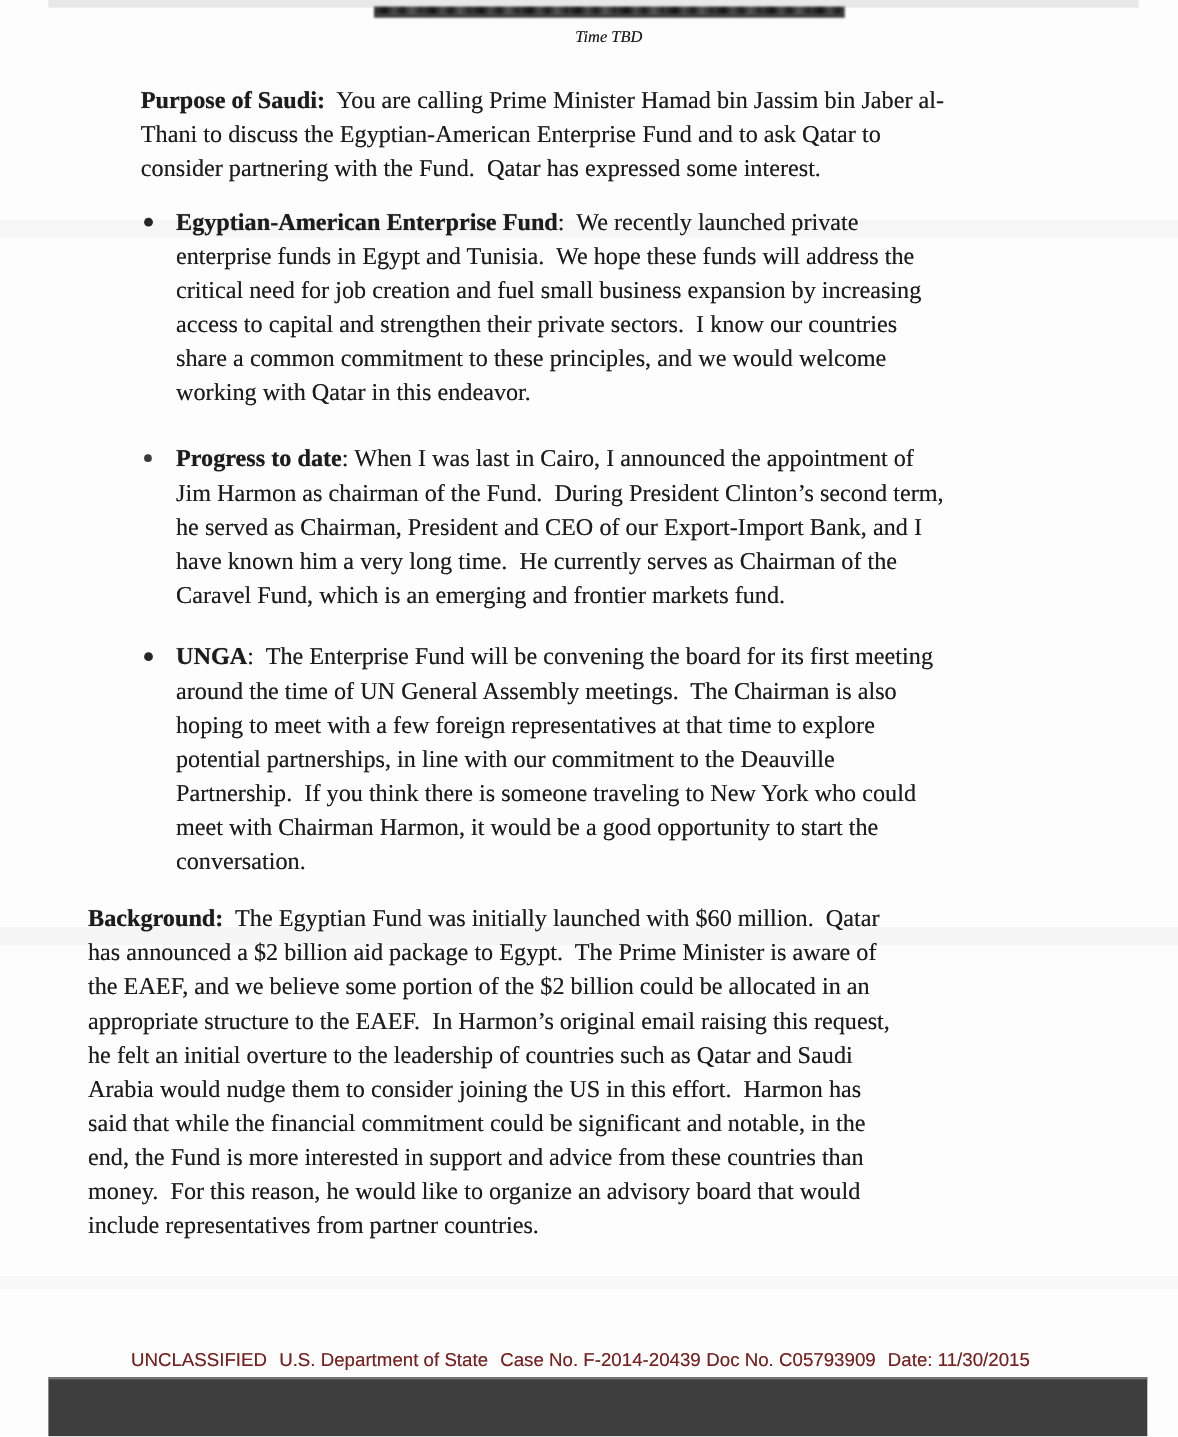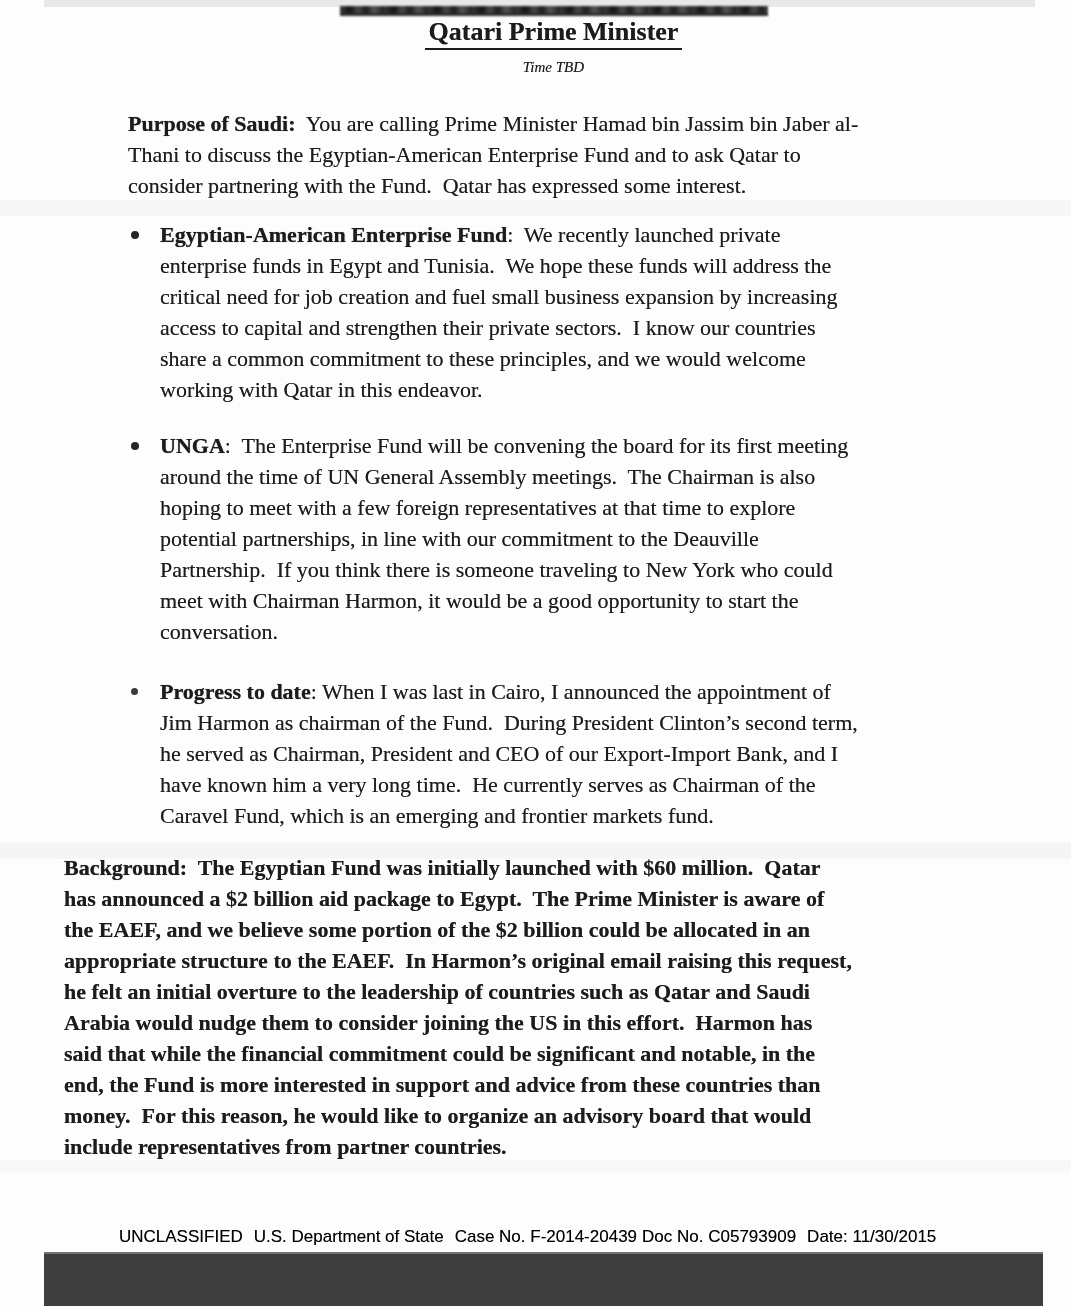--- a/index.html
+++ b/index.html
@@ -76,32 +76,31 @@
   .bullet-dot {
     position: absolute;
     left: 3px; top: 12px;
     width: 8px; height: 8px;
     border-radius: 50%;
     background: #262626;
     filter: blur(0.4px);
   }
   .bullet-2 .bullet-dot { width: 7px; height: 7px; background: #3a3a3a; }
   .para-background {
-    margin: 21px 0 0 64px;
+    margin: 21px 0 0 80px;
     width: 900px;
-    font-weight: bold;
   }
   b { text-shadow: 0 0 0.7px rgba(15,15,15,0.75); }
   .footer-line {
     position: absolute;
     left: 119px; top: 1227px;
     width: 930px;
     font-family: "Liberation Sans", sans-serif;
     font-size: 17px;
-    color: #000000;
+    color: #7f1d1d;
     white-space: nowrap;
     text-shadow: 0 0 0.5px rgba(50,50,50,0.6);
   }
   .footer-line span { margin-right: 11px; }
   .footer-line .f-case { margin-right: 5px; }
   .bottom-bar {
     position: absolute;
     left: 44px; top: 1252px;
     width: 999px; height: 54px;
     background: #3e3e3e;
@@ -114,48 +113,47 @@
 <div class="page">
 
   <div class="top-strip"></div>
   <div class="scan-band band-1"></div>
   <div class="scan-band band-2"></div>
   <div class="scan-band band-3"></div>
 
   <div class="redaction-line"></div>
 
   <div class="header">
-    <div><span class="doc-title">Qatari Prime Minister</span></div>
     <div class="doc-subtitle">Time TBD</div>
   </div>
 
   <div class="body-text para-purpose"><b>Purpose of Saudi:</b><span>  You are calling Prime Minister Hamad bin Jassim bin Jaber al-
 Thani to discuss the Egyptian-American Enterprise Fund and to ask Qatar to
 consider partnering with the Fund.  Qatar has expressed some interest.</span></div>
 
   <div class="bullet-item bullet-1 body-text"><span class="bullet-dot"></span><b>Egyptian-American Enterprise Fund</b><span>:  We recently launched private
 enterprise funds in Egypt and Tunisia.  We hope these funds will address the
 critical need for job creation and fuel small business expansion by increasing
 access to capital and strengthen their private sectors.  I know our countries
 share a common commitment to these principles, and we would welcome
 working with Qatar in this endeavor.</span></div>
 
+  <div class="bullet-item bullet-2 body-text"><span class="bullet-dot"></span><b>Progress to date</b><span>: When I was last in Cairo, I announced the appointment of
+Jim Harmon as chairman of the Fund.  During President Clinton’s second term,
+he served as Chairman, President and CEO of our Export-Import Bank, and I
+have known him a very long time.  He currently serves as Chairman of the
+Caravel Fund, which is an emerging and frontier markets fund.</span></div>
+
   <div class="bullet-item bullet-3 body-text"><span class="bullet-dot"></span><b>UNGA</b><span>:  The Enterprise Fund will be convening the board for its first meeting
 around the time of UN General Assembly meetings.  The Chairman is also
 hoping to meet with a few foreign representatives at that time to explore
 potential partnerships, in line with our commitment to the Deauville
 Partnership.  If you think there is someone traveling to New York who could
 meet with Chairman Harmon, it would be a good opportunity to start the
 conversation.</span></div>
-
-  <div class="bullet-item bullet-2 body-text"><span class="bullet-dot"></span><b>Progress to date</b><span>: When I was last in Cairo, I announced the appointment of
-Jim Harmon as chairman of the Fund.  During President Clinton’s second term,
-he served as Chairman, President and CEO of our Export-Import Bank, and I
-have known him a very long time.  He currently serves as Chairman of the
-Caravel Fund, which is an emerging and frontier markets fund.</span></div>
 
   <div class="body-text para-background"><b>Background:</b><span>  The Egyptian Fund was initially launched with $60 million.  Qatar
 has announced a $2 billion aid package to Egypt.  The Prime Minister is aware of
 the EAEF, and we believe some portion of the $2 billion could be allocated in an
 appropriate structure to the EAEF.  In Harmon’s original email raising this request,
 he felt an initial overture to the leadership of countries such as Qatar and Saudi
 Arabia would nudge them to consider joining the US in this effort.  Harmon has
 said that while the financial commitment could be significant and notable, in the
 end, the Fund is more interested in support and advice from these countries than
 money.  For this reason, he would like to organize an advisory board that would

